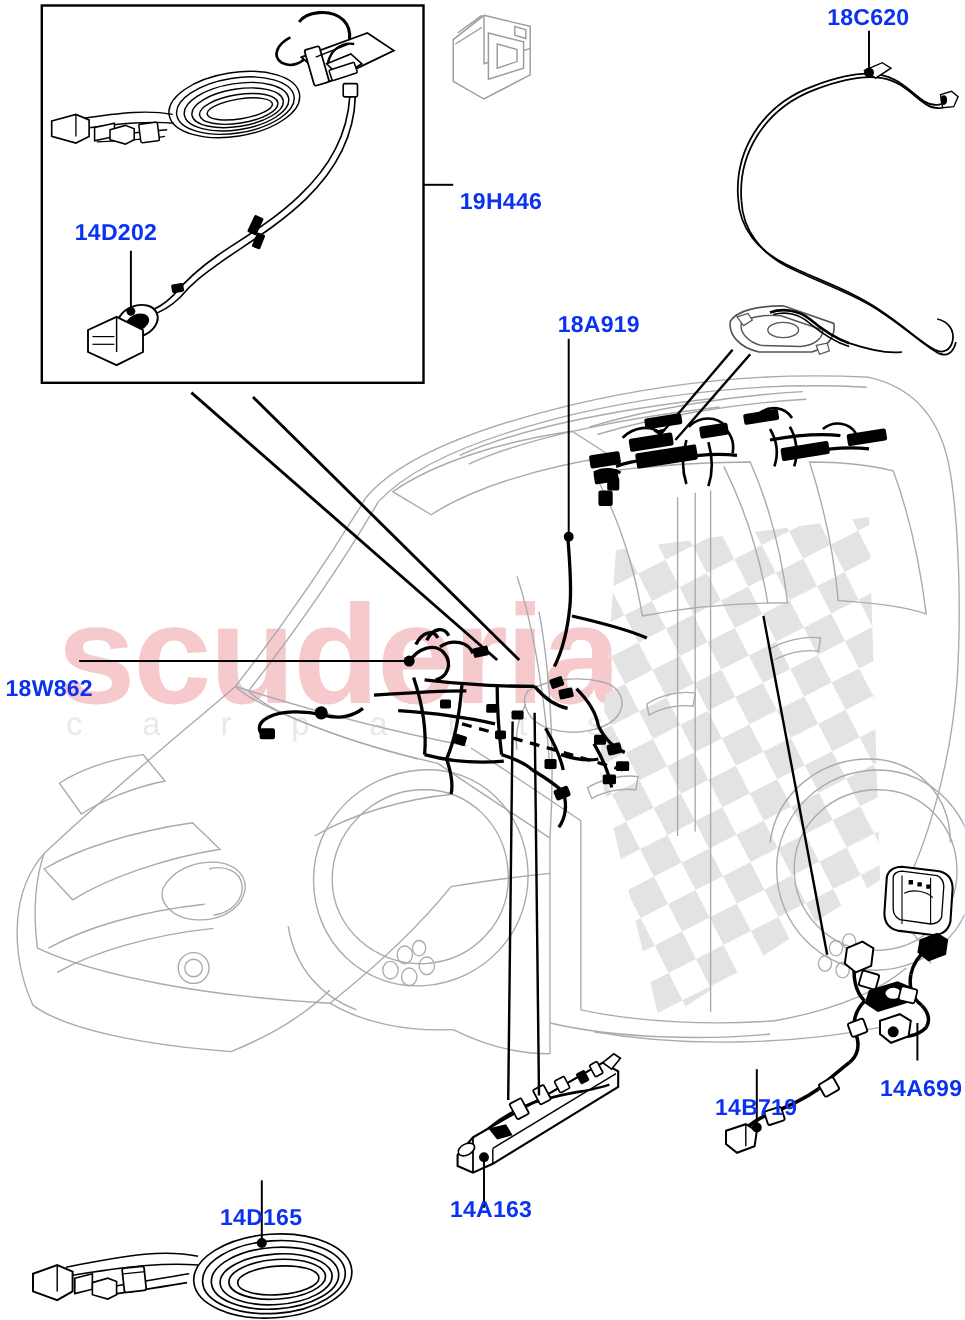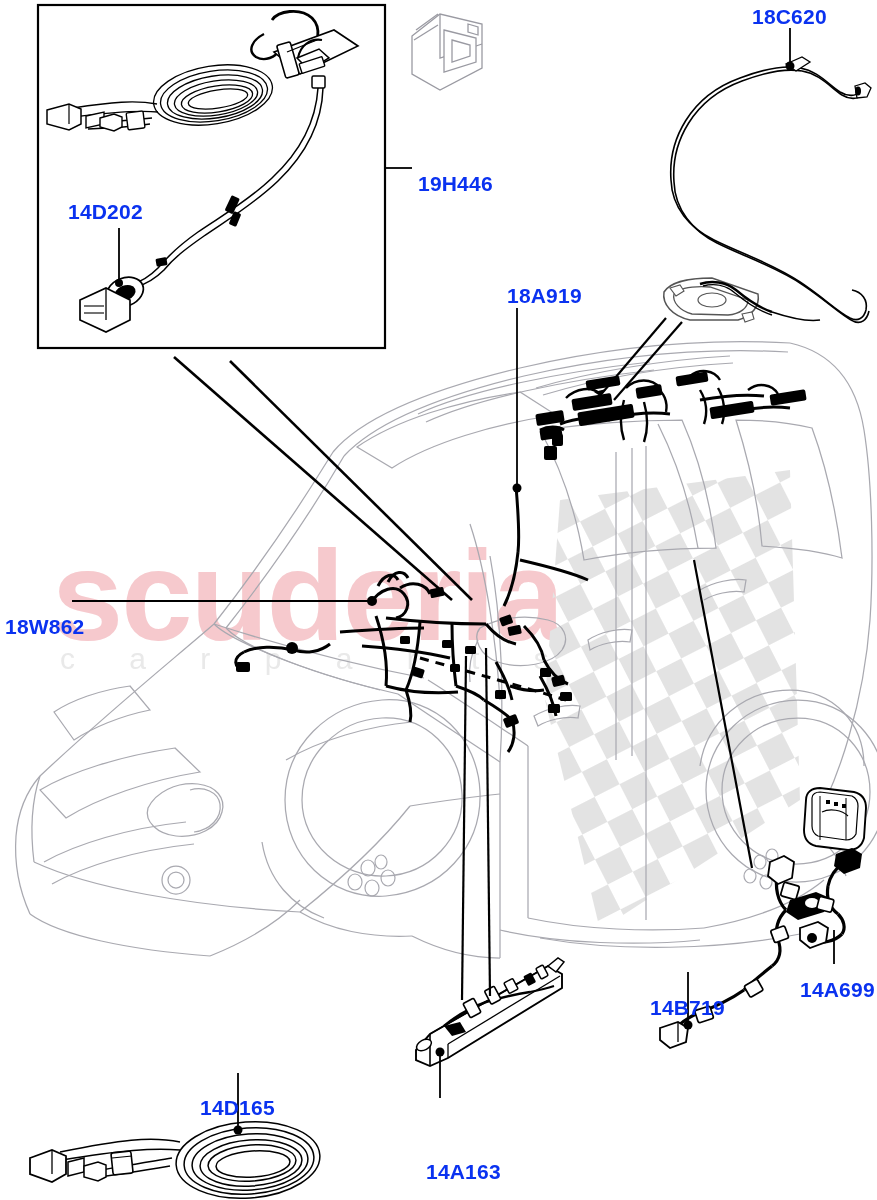--- a/index.html
+++ b/index.html
@@ -511,16 +511,16 @@
 
   </svg>
 
   <div class="callout" style="left:418px;top:172px;">19H446</div>
   <div class="callout" style="left:68px;top:200px;">14D202</div>
   <div class="callout" style="left:752px;top:5px;">18C620</div>
   <div class="callout" style="left:477px;top:284px;margin-left:30px;">18A919</div>
   <div class="callout" style="left:5px;top:615px;">18W862</div>
   <div class="callout" style="left:650px;top:996px;">14B719</div>
   <div class="callout" style="left:800px;top:978px;">14A699</div>
-  <div class="callout" style="left:409px;top:1160px;margin-left:17px;">14A163</div>
+  <div class="callout" style="left:409px;top:1088px;">14A163</div>
   <div class="callout" style="left:200px;top:1096px;">14D165</div>
 
 </div>
 
 </body></html>

